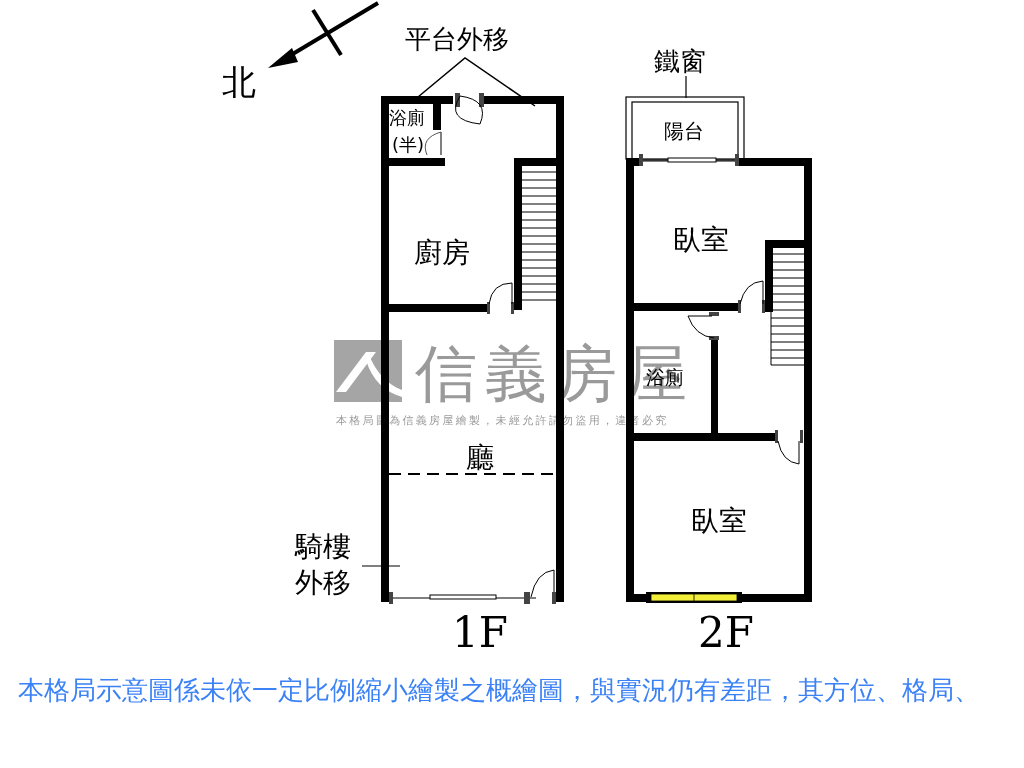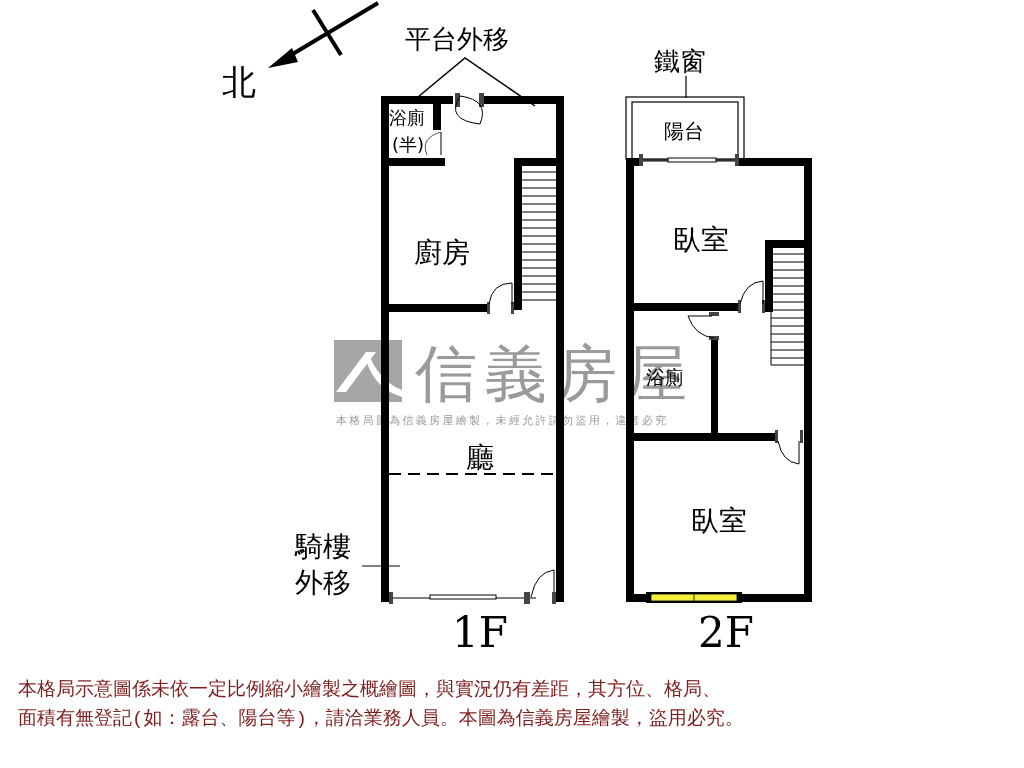--- a/index.html
+++ b/index.html
@@ -1,21 +1,21 @@
 <!DOCTYPE html>
 <html><head>
 <meta charset="utf-8">
 <style>
   html, body { margin:0; padding:0; background:#ffffff; }
   body { width:1024px; height:768px; position:relative; overflow:hidden; font-family:"DejaVu Sans", sans-serif; }
   #plan { position:absolute; left:0; top:0; width:1024px; height:768px; }
   .lbl { font-family:"DejaVu Sans", sans-serif; fill:#000; }
   .serif { font-family:"DejaVu Serif", serif; fill:#000; }
   .wm { font-family:"DejaVu Sans", sans-serif; fill:#9a9a9a; }
-  .disclaimer { position:absolute; left:18px; top:676px; width:1000px; font-family:Liberation Mono, monospace; font-size:19px; line-height:29px; color:#7f1d1d; letter-spacing:0px; }
+  .disclaimer { position:absolute; left:18px; top:676px; width:1000px; font-family:Liberation Serif, serif; font-size:26px; line-height:29px; color:#3b82f6; letter-spacing:0px; }
   .disclaimer div { white-space:nowrap; }
 </style>
 </head>
 <body>
 
 <svg id="plan" viewBox="0 0 1024 768" xmlns="http://www.w3.org/2000/svg">
 
   <g>
     <g>
       <rect x="334" y="340" width="68" height="62" fill="#a5a5a5"></rect>
@@ -162,14 +162,13 @@
     <line x1="694" y1="594" x2="694" y2="601" stroke="#000" stroke-width="0.8"></line>
 
     <text class="lbl" x="673" y="249" font-size="28">臥室</text>
     <text class="lbl" x="691" y="530" font-size="28">臥室</text>
     <text class="serif" x="698" y="647" font-size="42">2F</text>
   </g>
 </svg>
 
 <div class="disclaimer">
   <div>本格局示意圖係未依一定比例縮小繪製之概繪圖，與實況仍有差距，其方位、格局、</div>
-  <div>面積有無登記(如：露台、陽台等)，請洽業務人員。本圖為信義房屋繪製，盜用必究。</div>
 </div>
 
 </body></html>

